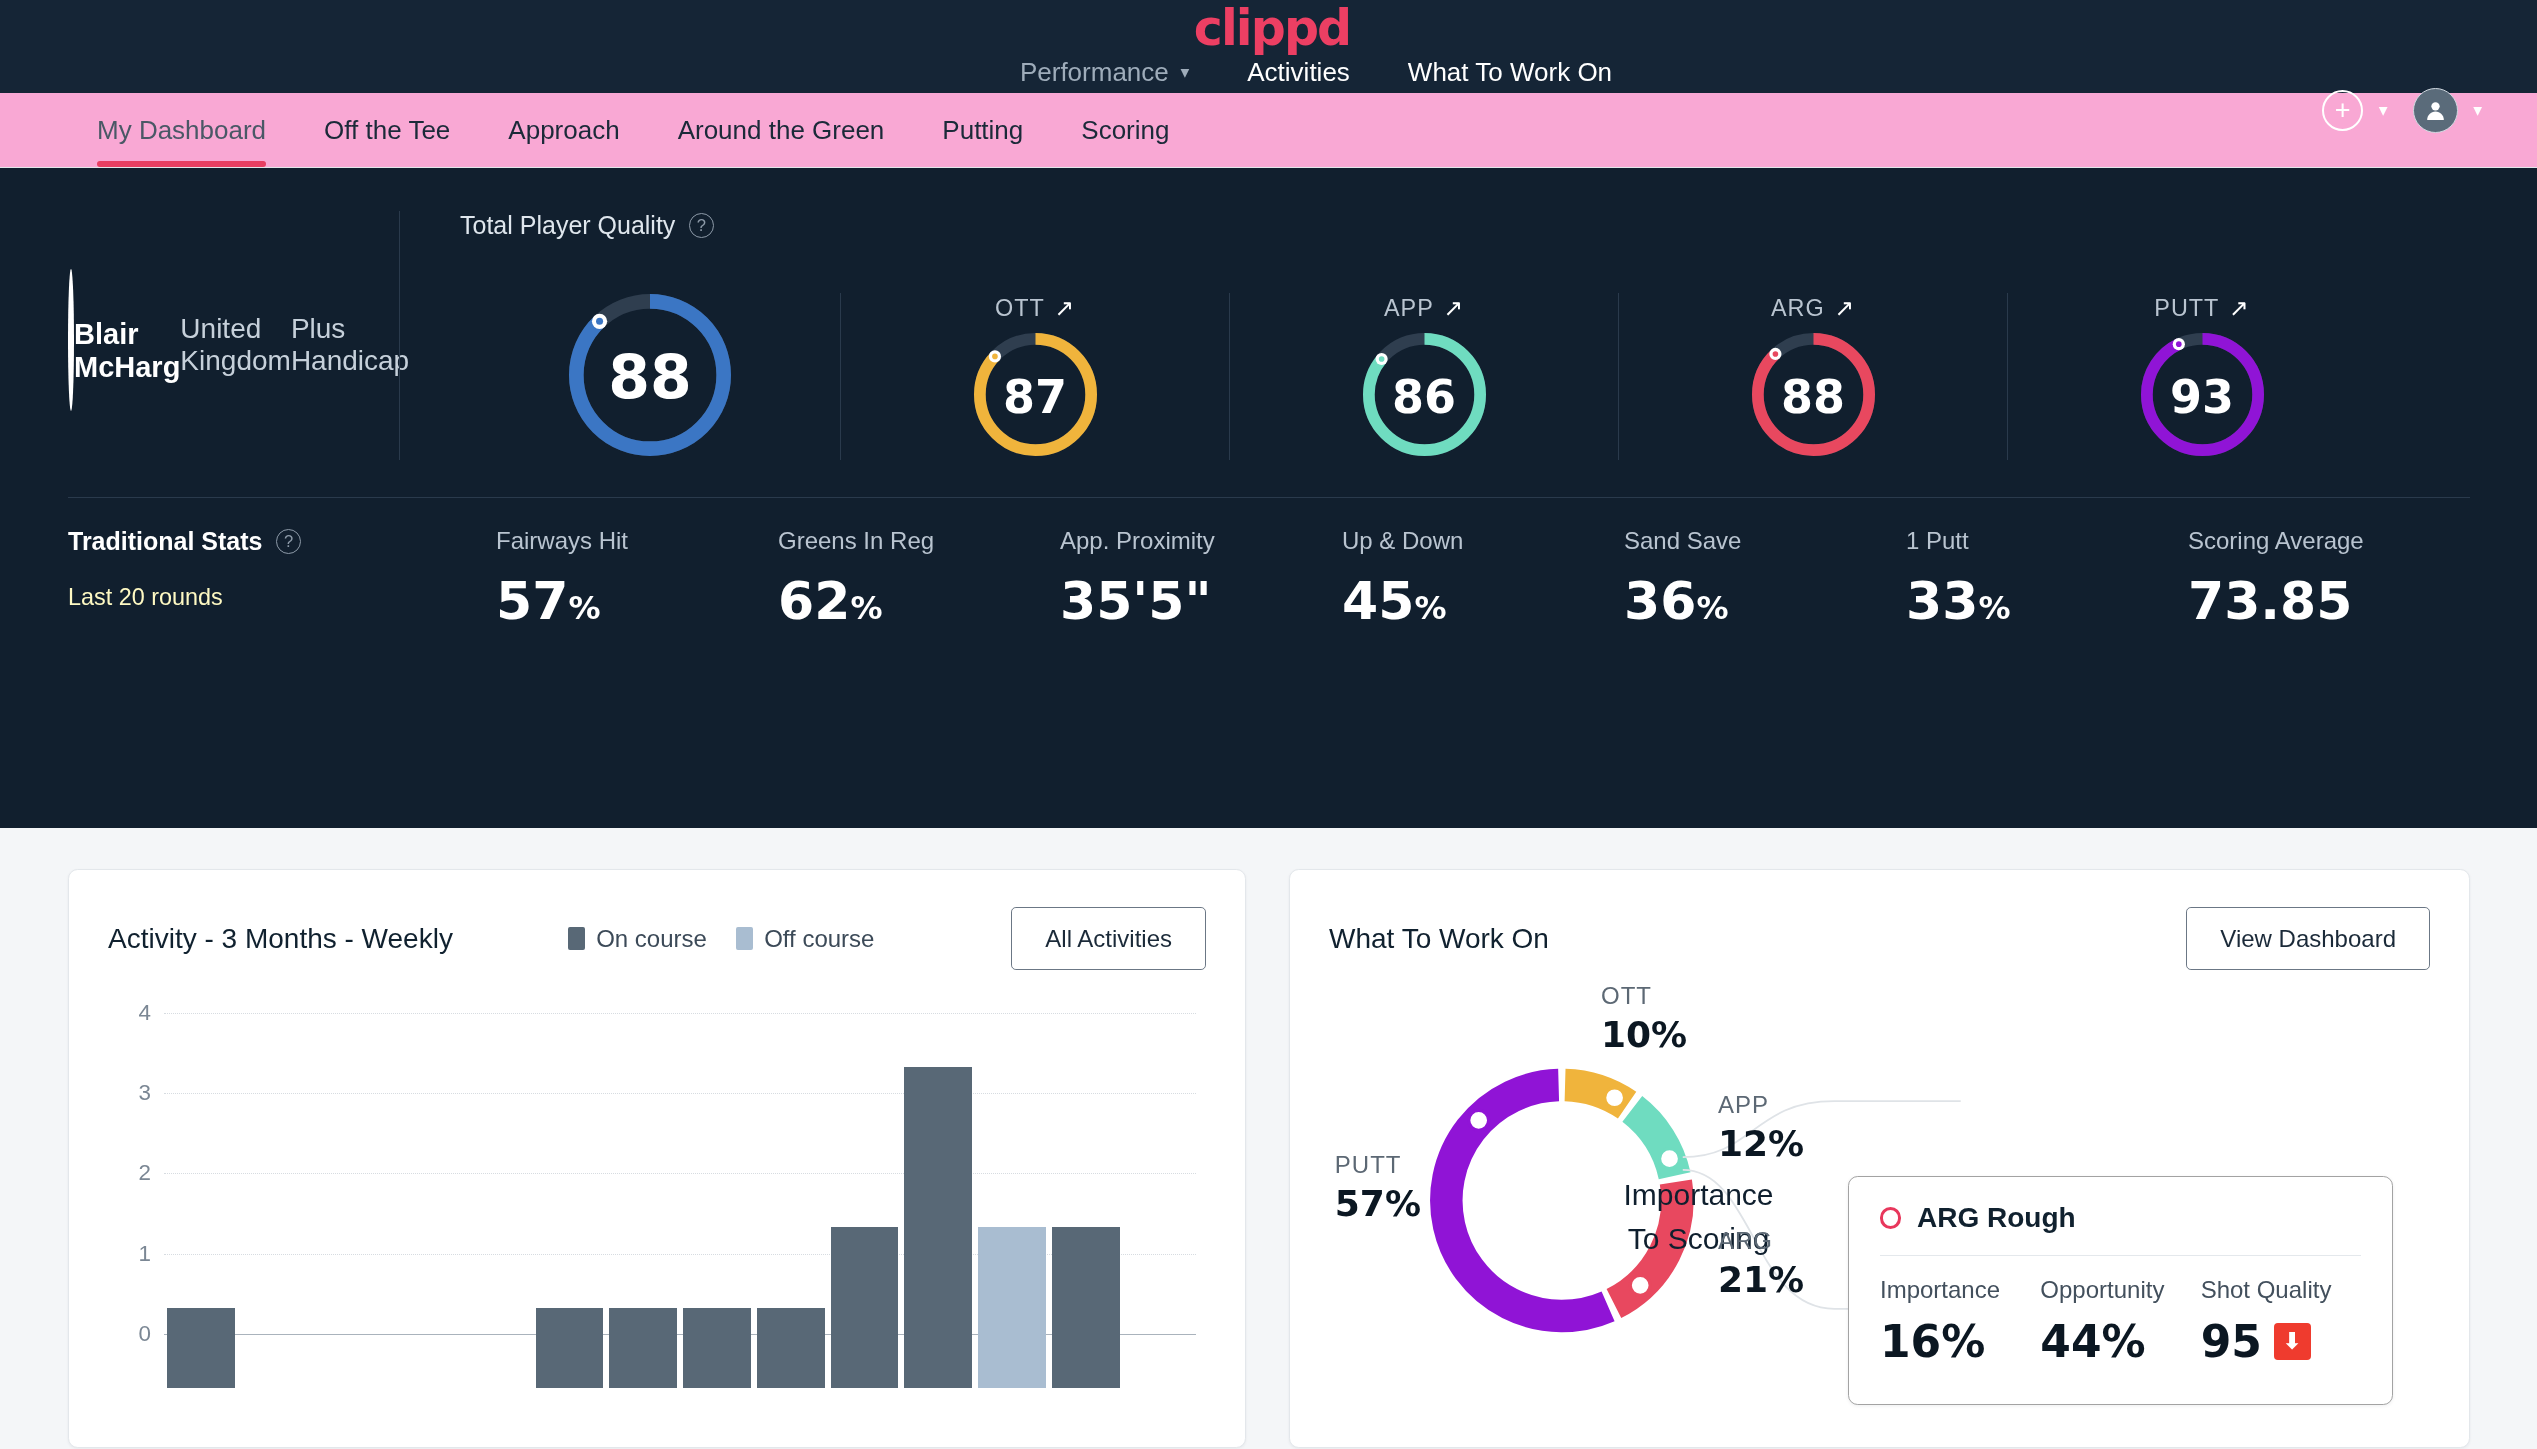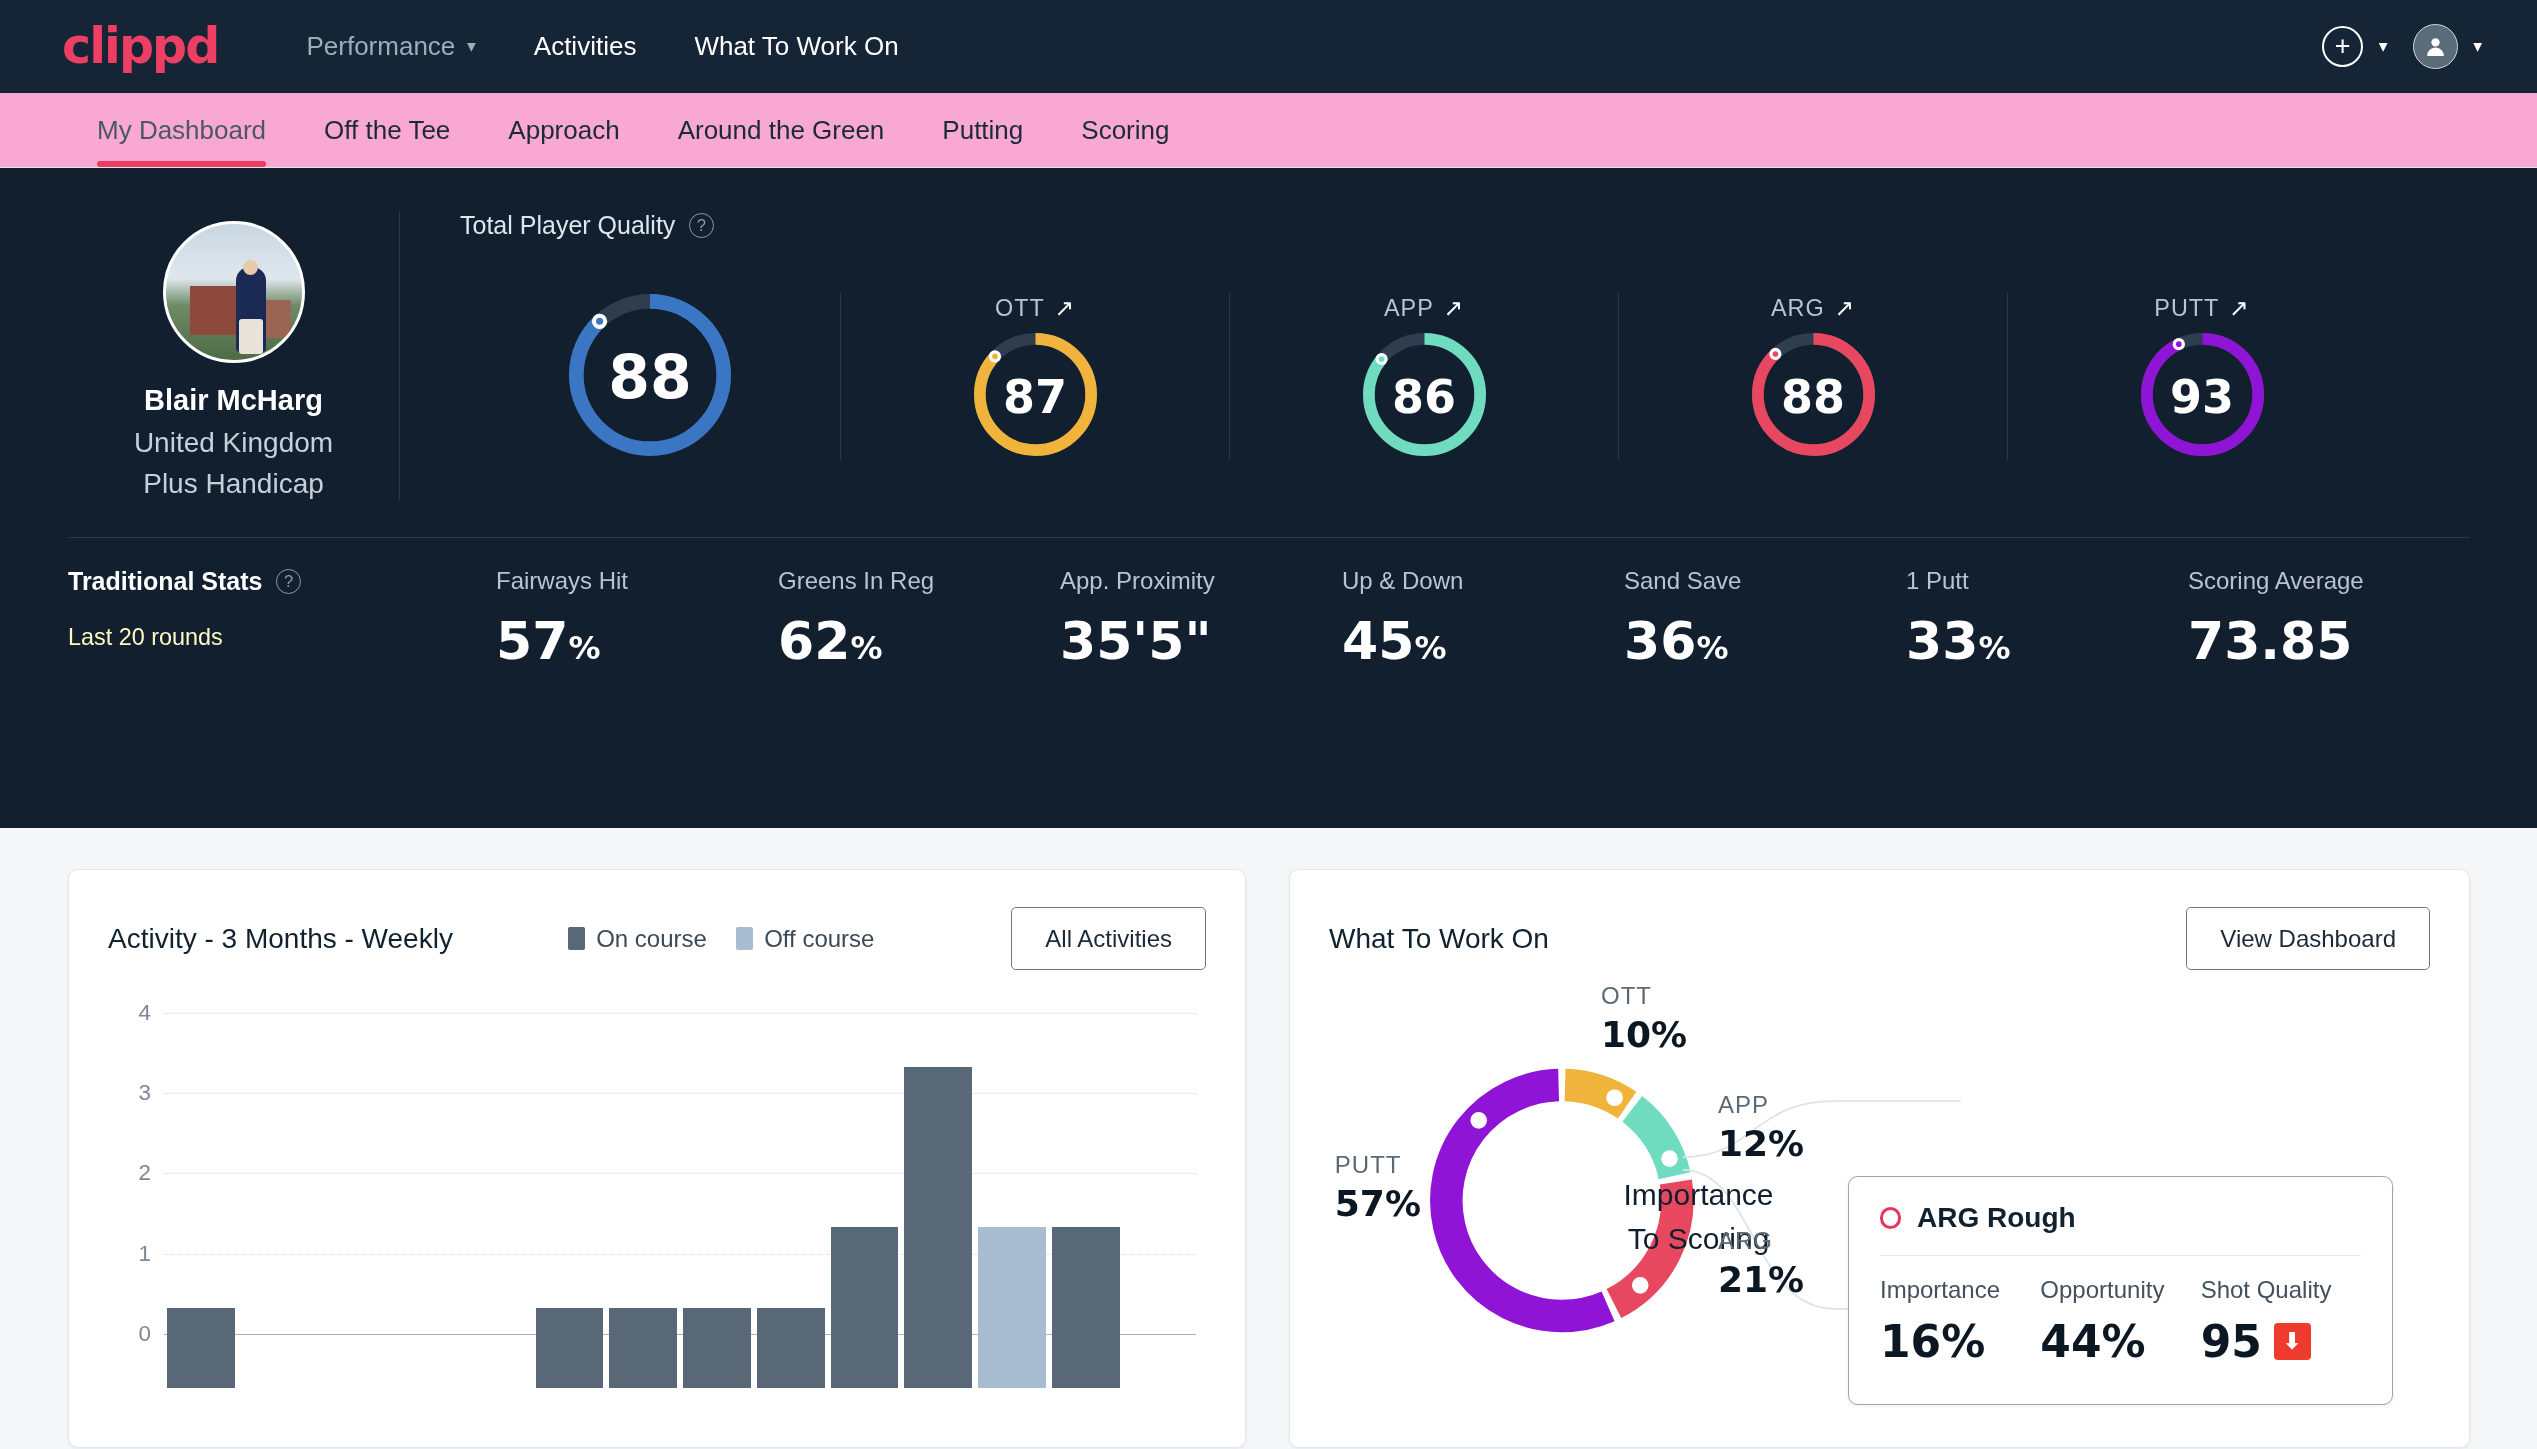--- a/index.html
+++ b/index.html
@@ -8,20 +8,21 @@
     font-family: "Liberation Sans", sans-serif;
     background:#f4f6f8;
     color:#0f1f2e;
     overflow:hidden;
   }
 
   
   .topbar {
     height:93px; background:#152536; display:flex; align-items:center;
     padding:0 56px 0 62px;
+    flex-direction:column;
   }
   .logo { font-size:49px; font-weight:bold; color:#ec3f63; letter-spacing:-1.9px;
           font-family:"DejaVu Sans", sans-serif; }
   .topnav { display:flex; align-items:center; margin-left:88px; gap:58px; }
   .topnav-item { color:#ffffff; font-size:26px; display:flex; align-items:center; gap:11.7px;
                  cursor:pointer; white-space:nowrap; }
   .topnav-item.muted { color:#9eacba; }
   .caret { font-size:17.5px; line-height:1; }
   .topright { margin-left:auto; display:flex; align-items:center; gap:25px; }
   .circ-icon {
@@ -47,21 +48,21 @@
   .tab.active { color:#4a5866; }
   .tab.active::after {
     content:""; position:absolute; left:29px; right:29px; bottom:0;
     height:5.8px; background:#e8days; background:#e83e62; border-radius:2.9px;
   }
 
   
   .hero { background:#111f2e; padding:43px 0 0 0; height:660px; }
   .hero-top { display:flex; padding:0 68px; }
 
-  .profile { width:331px; display:flex; flex-direction:column; align-items:center;
+  .profile { width:331px; display:flex; flex-direction:row; align-items:center;
              padding-top:9.7px; }
   .pic {
     width:142px; height:142px; border-radius:50%; border:3.9px solid #ffffff; overflow:hidden;
     position:relative; background:linear-gradient(#c9d7e2 0%, #dfe7ee 40%, #6f8a66 60%, #4d6b46 100%);
   }
   .pic .bldg { position:absolute; left:18%; bottom:18%; width:46%; height:36%;
                background:#8d4a3c; }
   .pic .bldg2 { position:absolute; right:8%; bottom:16%; width:24%; height:28%;
                 background:#9a6653; }
   .pic .person { position:absolute; left:52%; bottom:6%; width:22%; height:62%;

